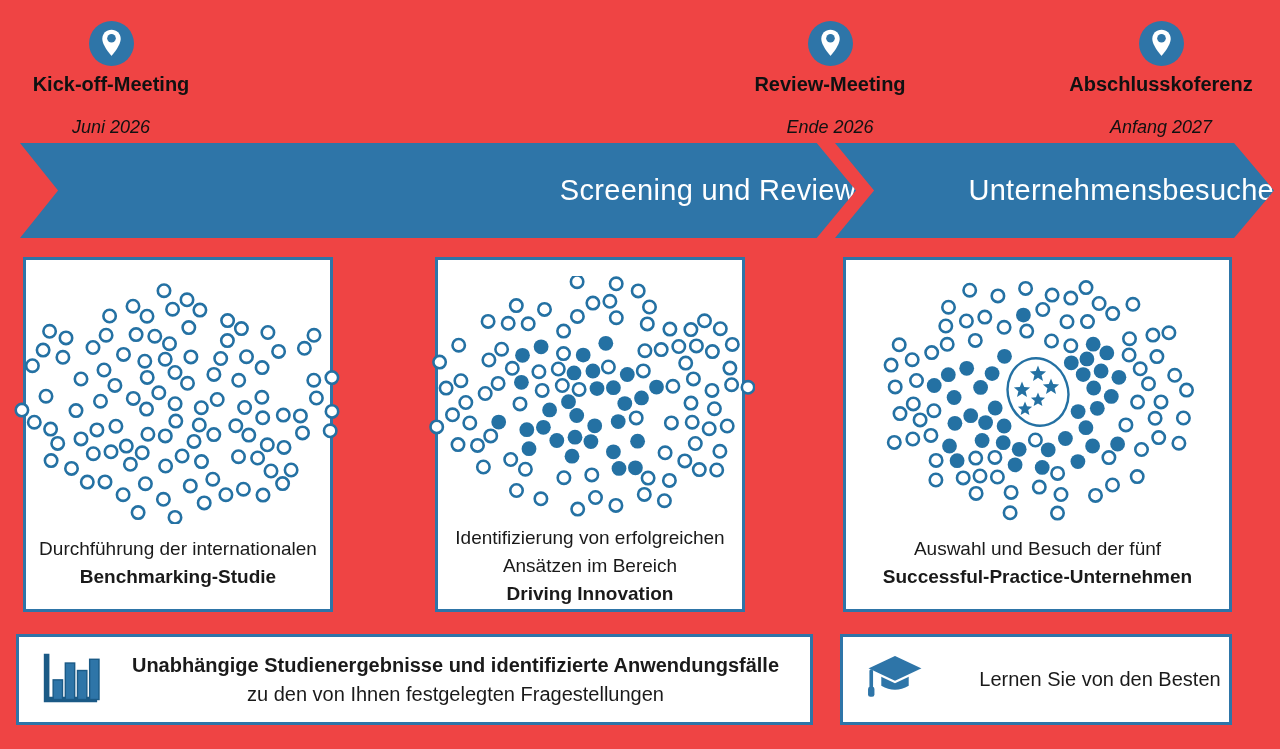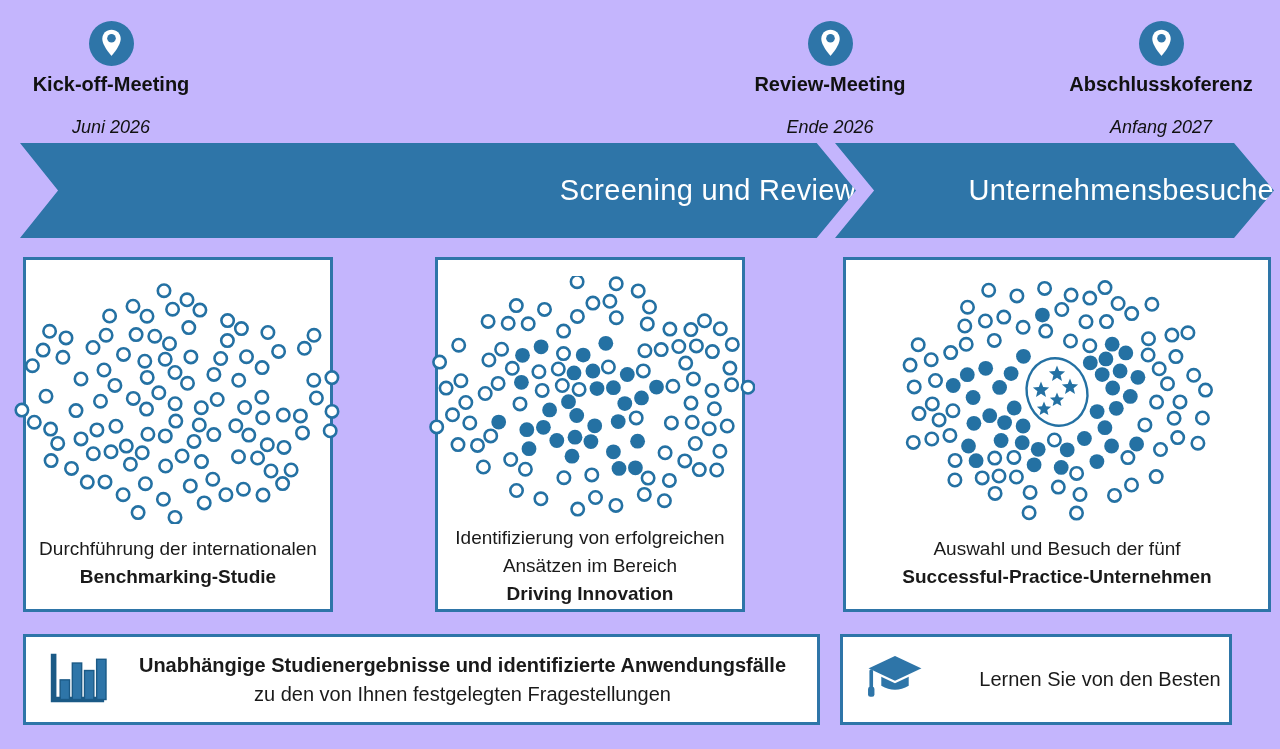--- a/index.html
+++ b/index.html
@@ -1,17 +1,17 @@
 <!DOCTYPE html>
 <html><head>
 <meta charset="utf-8">
 <style>
   html,body { margin:0; padding:0; background:#ffffff; }
   .canvas {
-    position:relative; width:1280px; height:749px; background:#c4b5fd;
+    position:relative; width:1280px; height:749px; background:#ef4444;
     font-family:"Liberation Sans", sans-serif; overflow:hidden; color:#1a1a1a;
   }
   
   .milestone { position:absolute; top:21px; text-align:center; }
   .milestone .pin { width:45px; height:45px; margin:0 auto 7px auto; }
   .m-label { font-size:20px; font-weight:bold; color:#111; }
   .m-date  { font-size:18px; font-style:italic; margin-top:21px; color:#111; }
   #m1 { left:16px;   width:190px; }
   #m2 { left:735px;  width:190px; }
   #m3 { left:1063px; width:196px; }
@@ -28,35 +28,35 @@
     clip-path:polygon(0% 0%, 90.9% 0%, 100% 50%, 90.9% 100%, 0% 100%, 8.9% 50%); }
 
   
   .step-box {
     position:absolute; top:257px; height:355px; box-sizing:border-box;
     border:3px solid #2E75A8; background:#fff;
     display:flex; flex-direction:column; align-items:center;
   }
   #s1 { left:23px;  width:310px; }
   #s2 { left:435px; width:310px; }
-  #s3 { left:843px; width:428px; }
+  #s3 { left:843px; width:389px; }
   svg.cluster { width:330px; height:248px; margin-top:16px; flex:0 0 auto; }
   .caption {
     flex:1; display:flex; flex-direction:column; justify-content:flex-end;
     padding-bottom:18px; text-align:center; font-size:19px; line-height:28px;
   }
   .caption .b { font-weight:bold; }
 
   
   .footer-box {
     position:absolute; top:634px; height:91px; box-sizing:border-box;
     border:3px solid #2E75A8; background:#fff;
     display:flex; align-items:center;
   }
-  #f1 { left:23px;  width:797px; }
+  #f1 { left:16px;  width:797px; }
   #f2 { left:840px; width:392px;gap:44px; }
   .footer-icon { flex:0 0 auto; margin-left:20px; }
   .footer-text { flex:1; text-align:center; font-size:20px; line-height:29px; }
   .footer-text .b { font-weight:bold; }
 </style>
 </head>
 <body>
 
 <div class="canvas">
 

